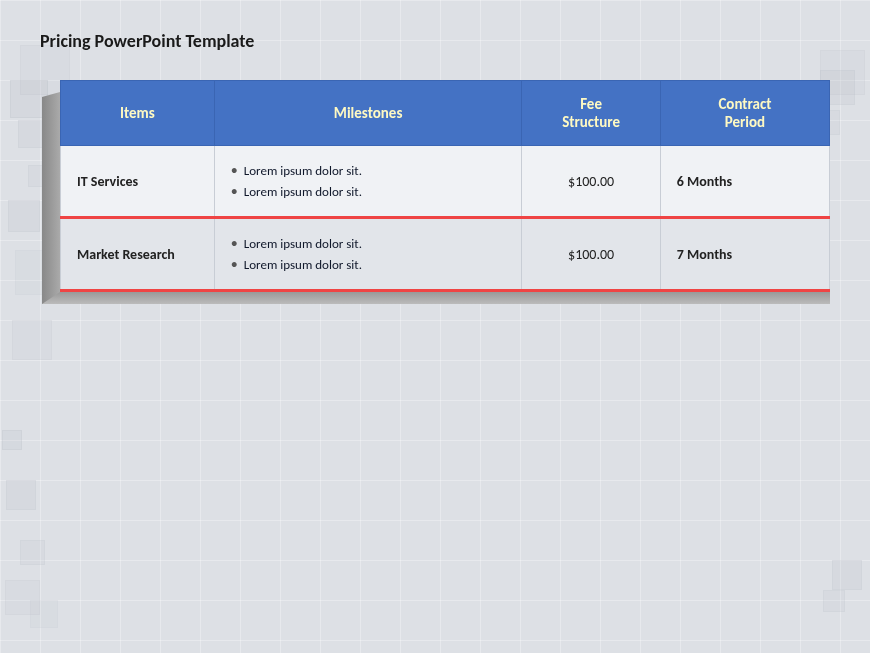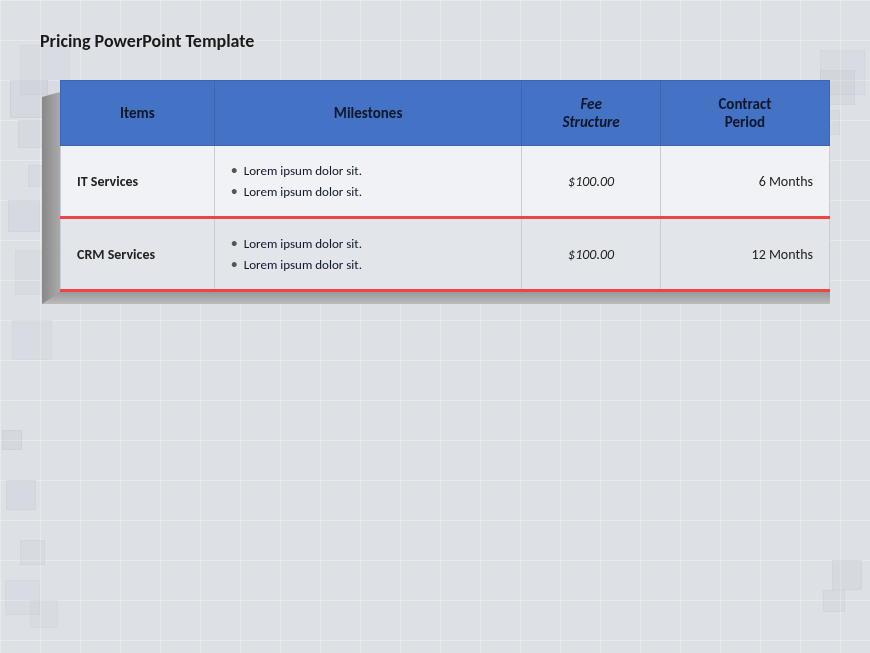--- a/index.html
+++ b/index.html
@@ -87,21 +87,21 @@
       width: 100%;
       border-collapse: collapse;
       background: white;
       position: relative;
       z-index: 2;
     }
 
     
     .pricing-table thead tr th {
       background-color: #4472C4;
-      color: #0f172a;
+      color: #fef9c3;
       font-weight: 700;
       font-size: 15px;
       padding: 14px 24px;
       text-align: center;
       border: 1px solid #3a65b3;
     }
 
     .pricing-table thead tr th:first-child {
       text-align: center;
     }
@@ -133,27 +133,26 @@
       font-size: 14px;
     }
 
     .col-milestones {
       width: 40%;
     }
 
     .col-fee {
       width: 18%;
       text-align: center;
-      font-style: italic;
     }
 
     .col-contract {
       width: 22%;
-      text-align: right;
-      font-weight: 400;
+      text-align: left;
+      font-weight: 700;
     }
 
     .milestones-list {
       list-style: none;
       padding: 0;
     }
 
     .milestones-list li {
       padding: 2px 0;
       font-size: 13px;
@@ -218,26 +217,26 @@
             <td class="col-milestones">
               <ul class="milestones-list">
                 <li>Lorem ipsum dolor sit.</li>
                 <li>Lorem ipsum dolor sit.</li>
               </ul>
             </td>
             <td class="col-fee">$100.00</td>
             <td class="col-contract">6 Months</td>
           </tr>
           <tr>
-            <td class="col-items">CRM Services</td>
+            <td class="col-items">Market Research</td>
             <td class="col-milestones">
               <ul class="milestones-list">
                 <li>Lorem ipsum dolor sit.</li>
                 <li>Lorem ipsum dolor sit.</li>
               </ul>
             </td>
             <td class="col-fee">$100.00</td>
-            <td class="col-contract">12 Months</td>
+            <td class="col-contract">7 Months</td>
           </tr>
         </tbody>
     </table>
   </div>
 </div>
 
 </body></html>

